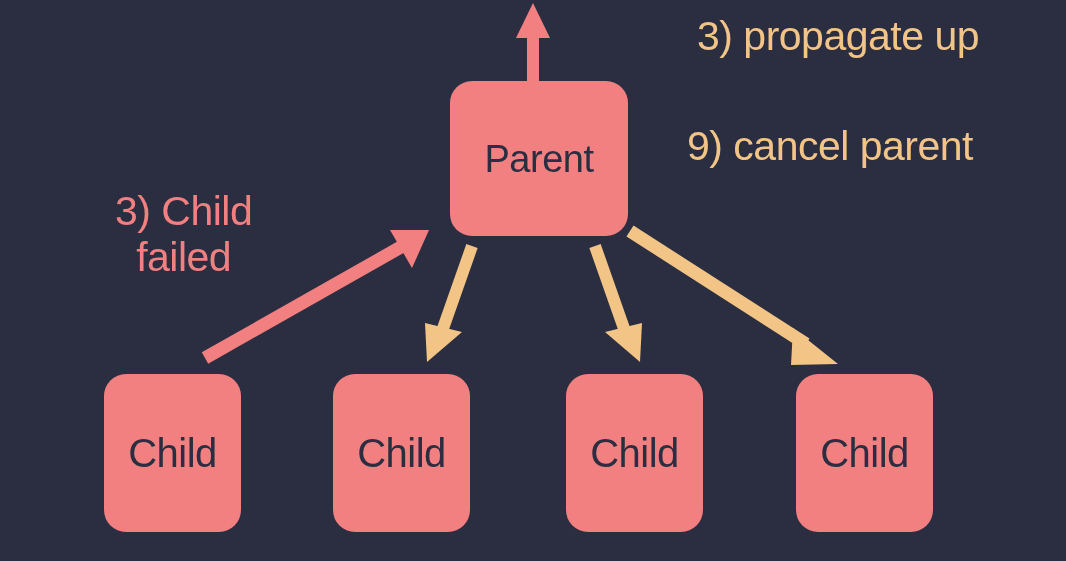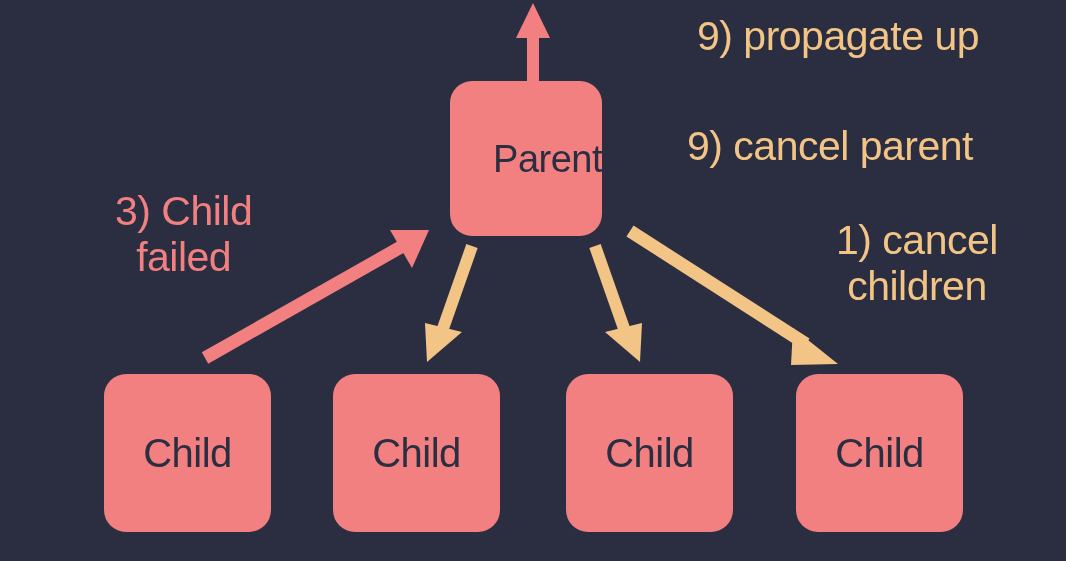--- a/index.html
+++ b/index.html
@@ -26,28 +26,27 @@
     justify-content: center;
     color: #2b2e41;
     font-size: 40px;
     font-weight: 400;
     letter-spacing: -0.5px;
     line-height: 1;
   }
   .node.parent {
     left: 450px;
     top: 81px;
-    width: 152px;
+    width: 178px;
     height: 155px;
     font-size: 38px;
-    justify-content: flex-end;
   }
   .node.child {
     top: 374px;
-    width: 167px;
+    width: 137px;
     height: 158px;
   }
   #child-1 { left: 104px; }
   #child-2 { left: 333px; }
   #child-3 { left: 566px; }
   #child-4 { left: 796px; }
 
   .label {
     position: absolute;
     font-size: 41px;
@@ -135,20 +134,18 @@
     <span>Child</span>
   </div>
 
   <div class="node child" id="child-4">
     <span>Child</span>
   </div>
 
   <div class="label pink" id="label-child-failed">3) Child
 failed</div>
 
-  <div class="label gold" id="label-cancel-children">1) cancel
-children</div>
 
   <div class="label gold" id="label-cancel-parent">9) cancel parent</div>
 
-  <div class="label gold" id="label-propagate-up">9) propagate up</div>
+  <div class="label gold" id="label-propagate-up">3) propagate up</div>
 
 </div>
 
 </body></html>

